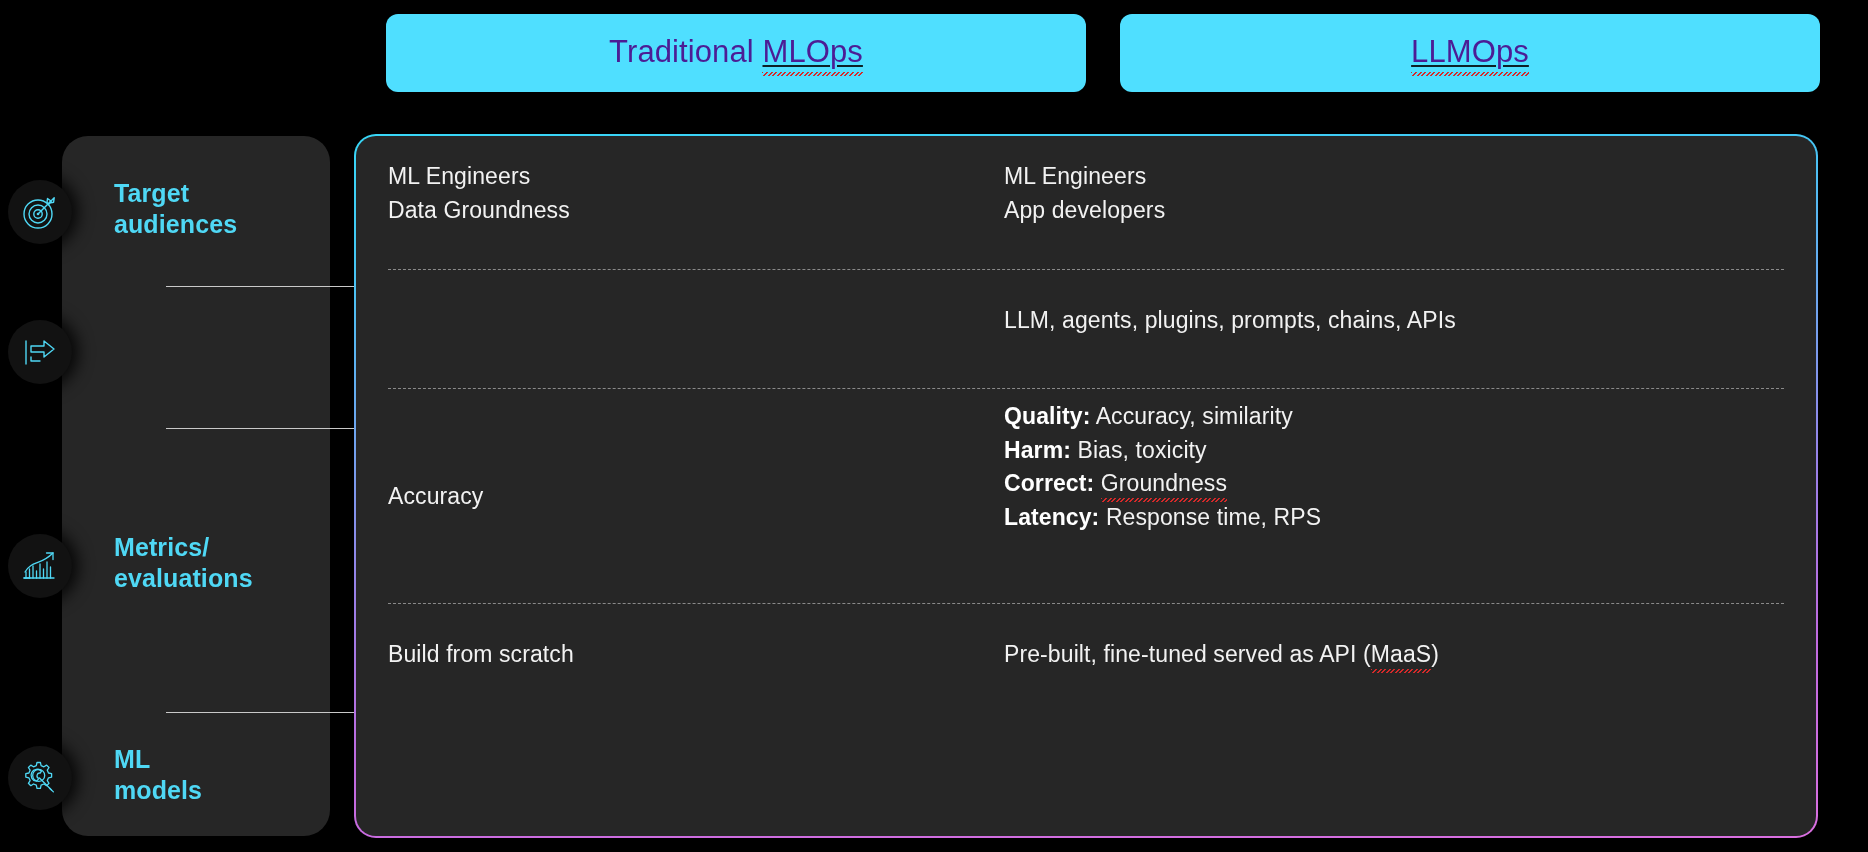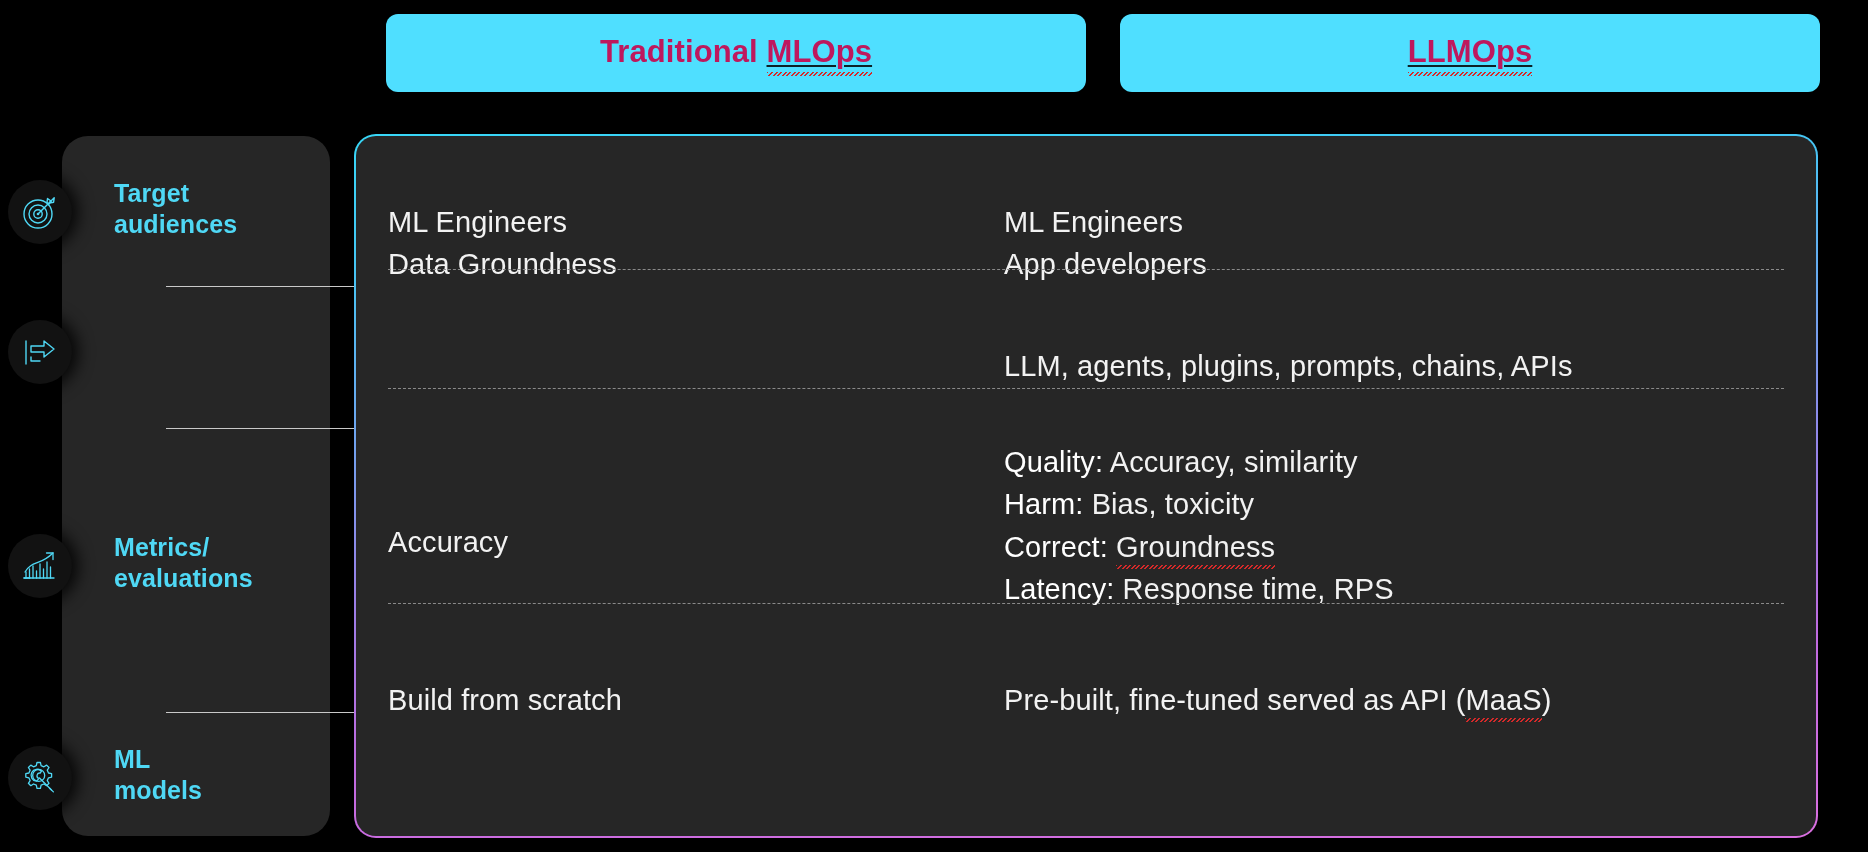--- a/index.html
+++ b/index.html
@@ -37,22 +37,22 @@
     display: flex;
     align-items: center;
     justify-content: center;
   }
 
   .header-pill.left  { left: 386px;  width: 700px; }
   .header-pill.right { left: 1120px; width: 700px; }
 
   .header-pill .label {
     font-size: 31px;
-    font-weight: bold;
-    color: #be185d;
+    font-weight: normal;
+    color: #4c1d95;
     letter-spacing: 0.1px;
     position: relative;
     padding-bottom: 2px;
     white-space: nowrap;
     text-align: right;
   }
 
   
   .squiggle {
     position: relative;
@@ -172,28 +172,27 @@
     height: 100%;
     background: #262626;
     border-radius: 20px;
     overflow: hidden;
   }
 
   .col-left  { position: absolute; left: 32px;  width: 600px; }
   .col-right { position: absolute; left: 648px; width: 780px; }
 
   .cell-text {
-    font-size: 29px;
+    font-size: 23px;
     color: #f2f2f2;
     line-height: 1.46;
     letter-spacing: 0.1px;
-    margin-top: 41px;
-  }
-
-  .cell-text b { font-weight: normal; color: #ffffff; text-align: center; }
+  }
+
+  .cell-text b { font-weight: bold; color: #ffffff; text-align: center; }
 
   .row-divider {
     position: absolute;
     left: 32px;
     width: 1396px;
     height: 0;
     border-top: 1.5px dashed #8a8a8a;
   }
 </style>
 </head>

